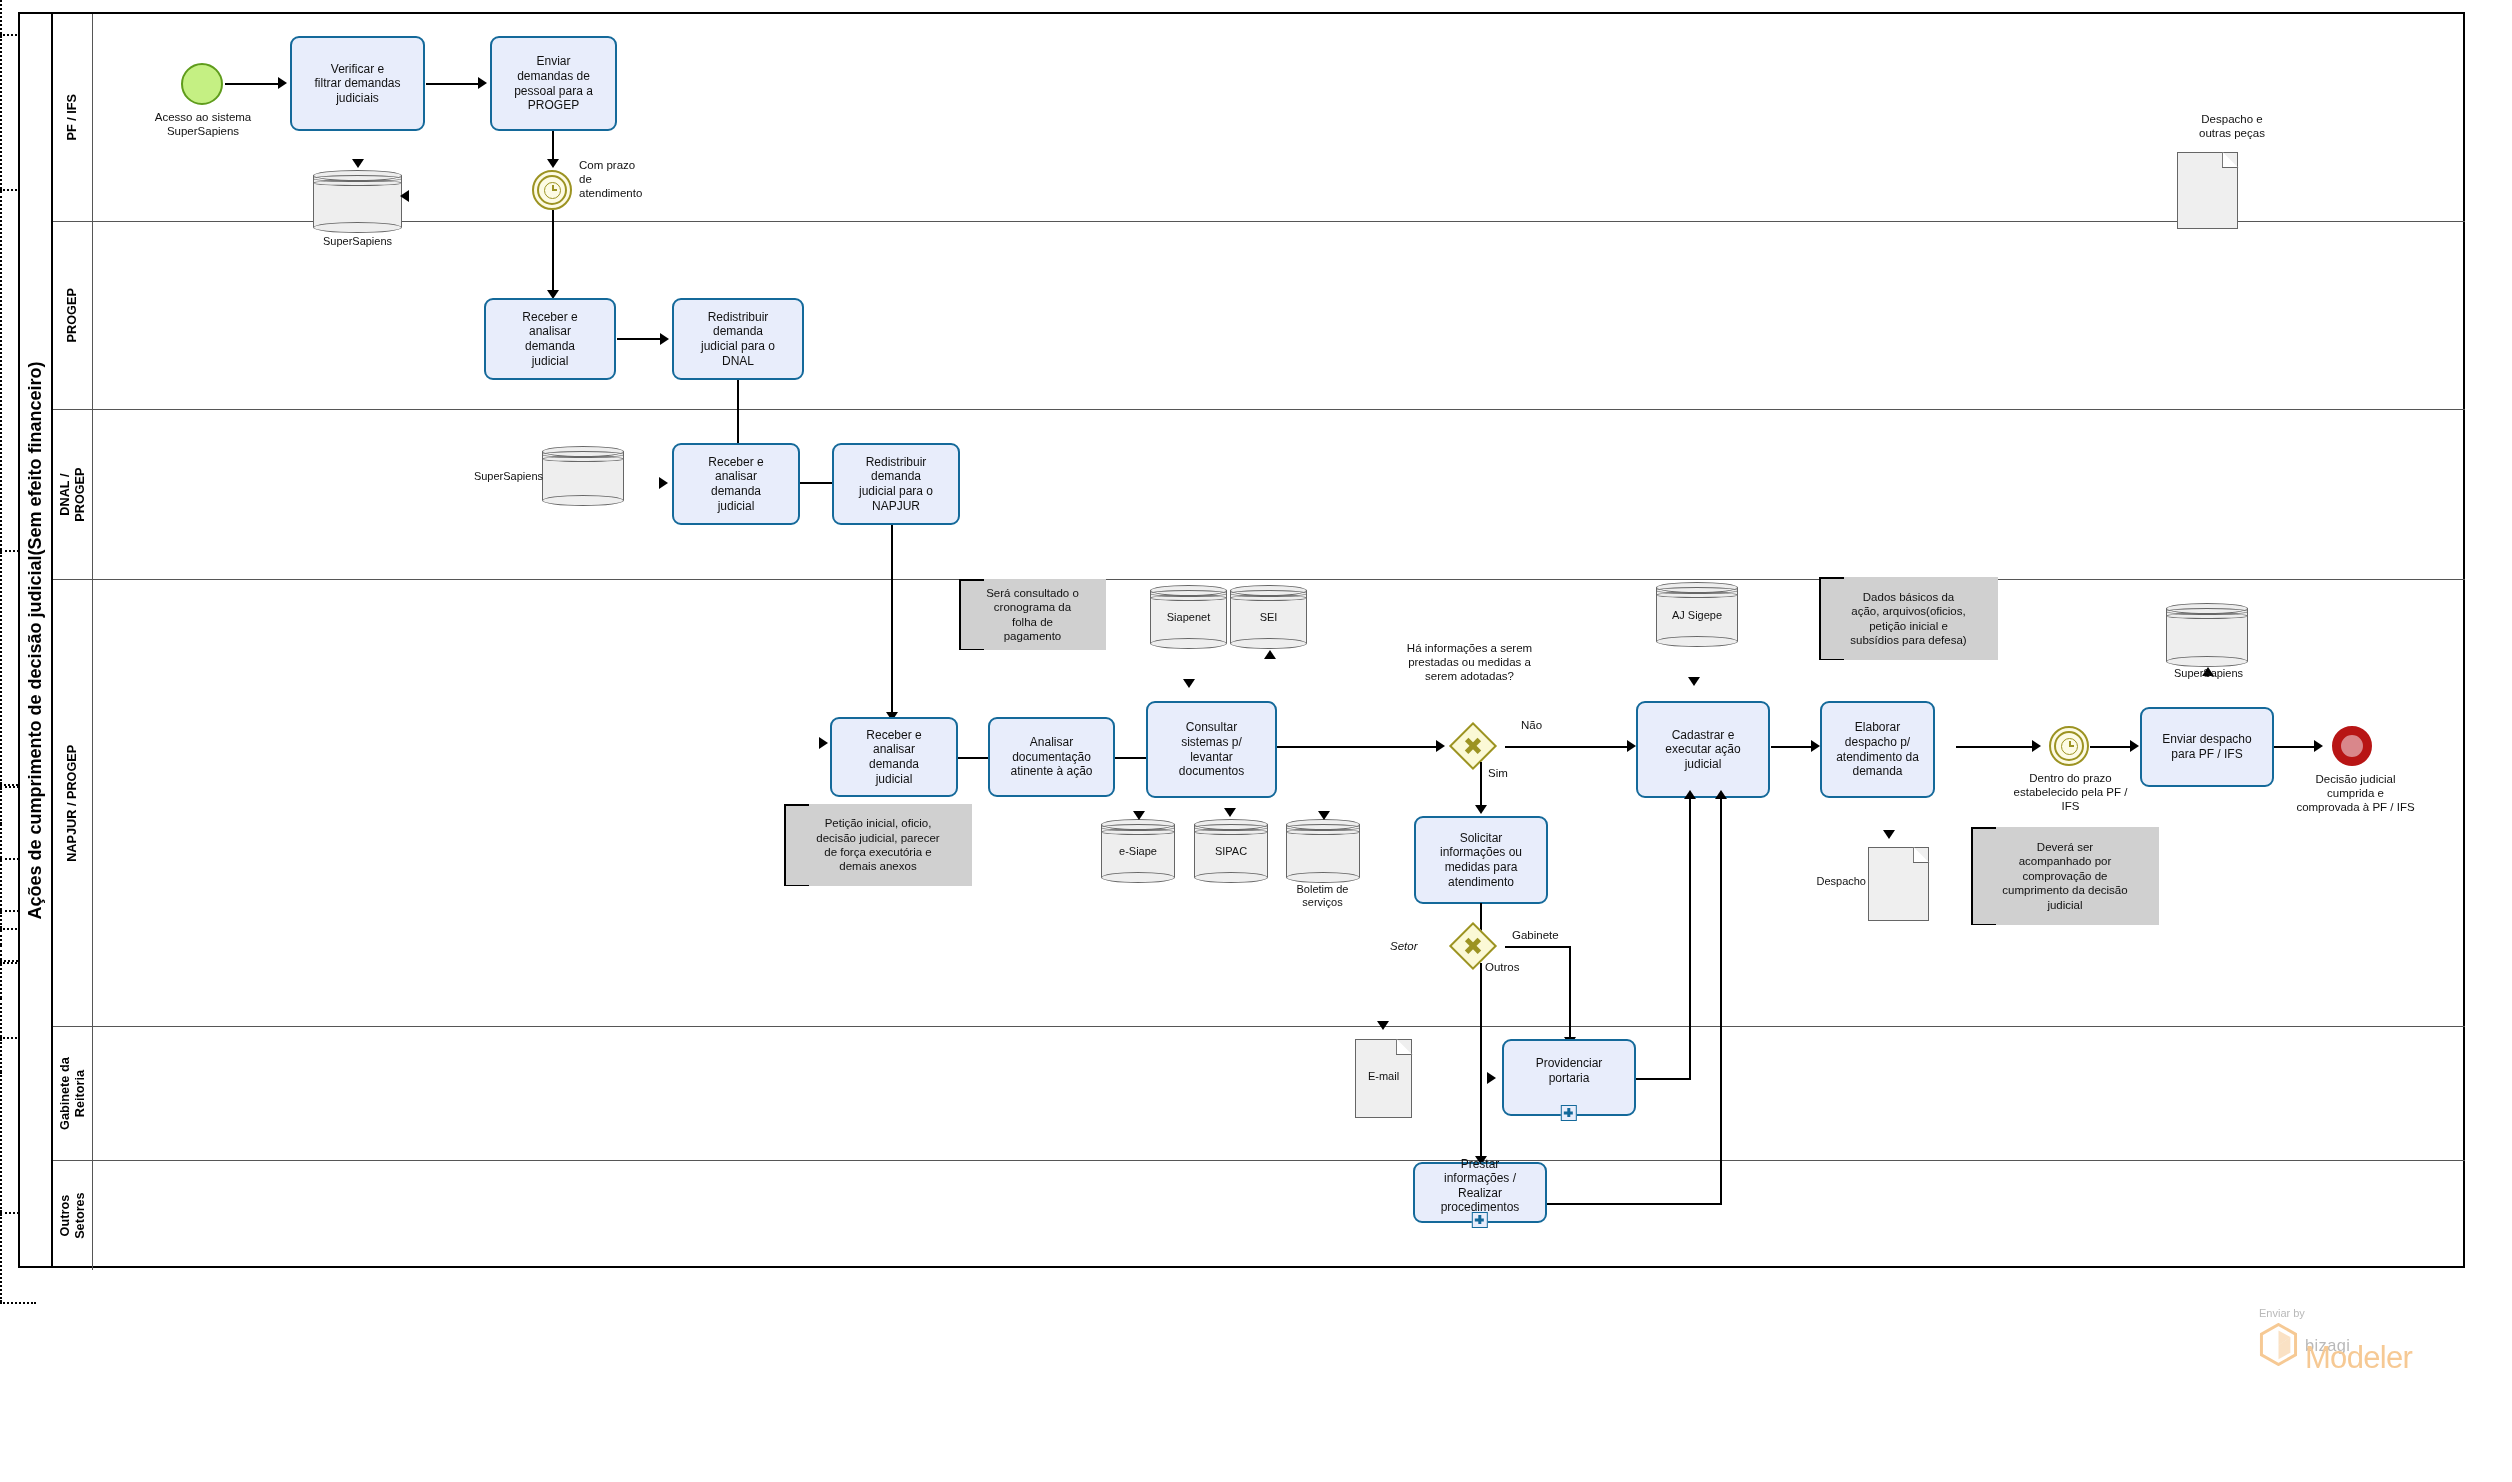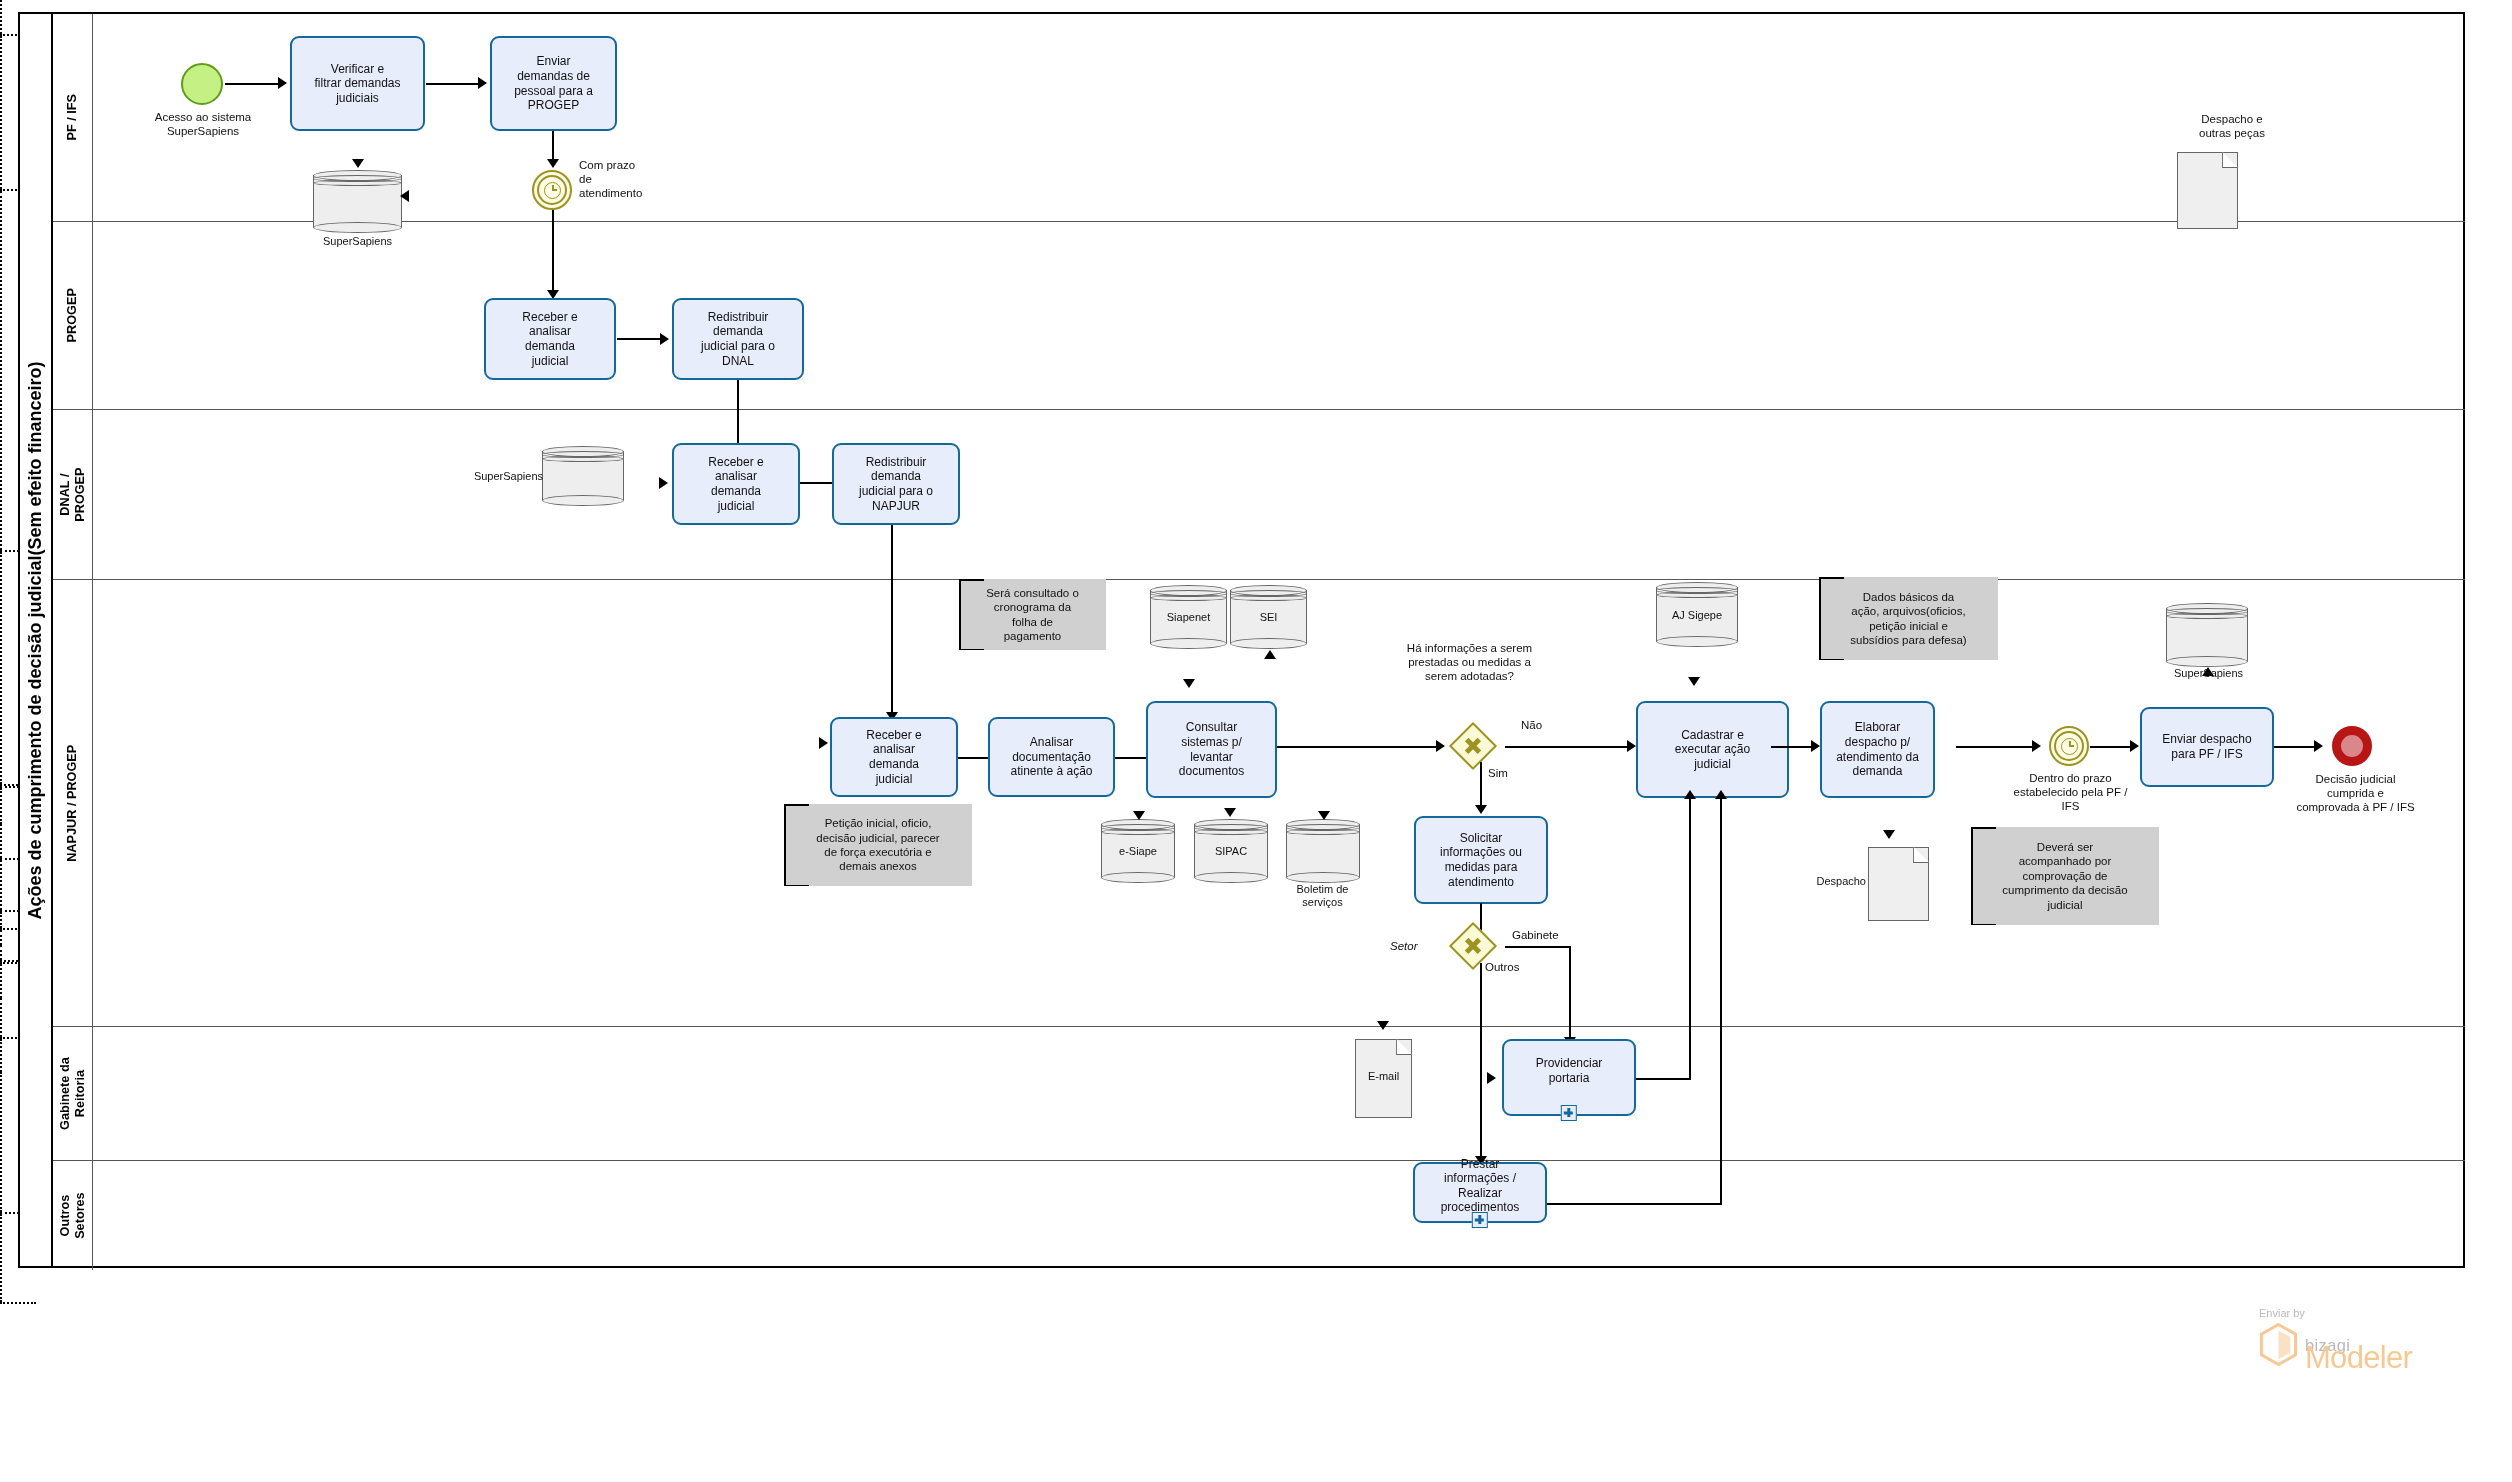--- a/index.html
+++ b/index.html
@@ -420,21 +420,21 @@
   <div class="note" style="left:1819px;top:577px;width:179px;height:83px;">
     <div class="brk-l"></div>
       <div class="brk-t"></div>
       <div class="brk-b"></div>
     <span style="white-space:pre-line">Dados básicos da
 ação, arquivos(oficios,
 petição inicial e
 subsídios para defesa)</span>
   </div>
 
-  <div class="task" style="left:1636px;top:701px;width:153px;height:97px;">
+  <div class="task" style="left:1636px;top:701px;width:134px;height:97px;">
     <span style="white-space:pre-line">Cadastrar e
 executar ação
 judicial</span>
   </div>
 
   <div class="cn h" style="left:1771px;top:746px;width:45px;"></div>
   <div class="arw r" style="left:1811px;top:740px;"></div>
 
   <div class="task" style="left:1820px;top:701px;width:115px;height:97px;">
     <span style="white-space:pre-line">Elaborar

